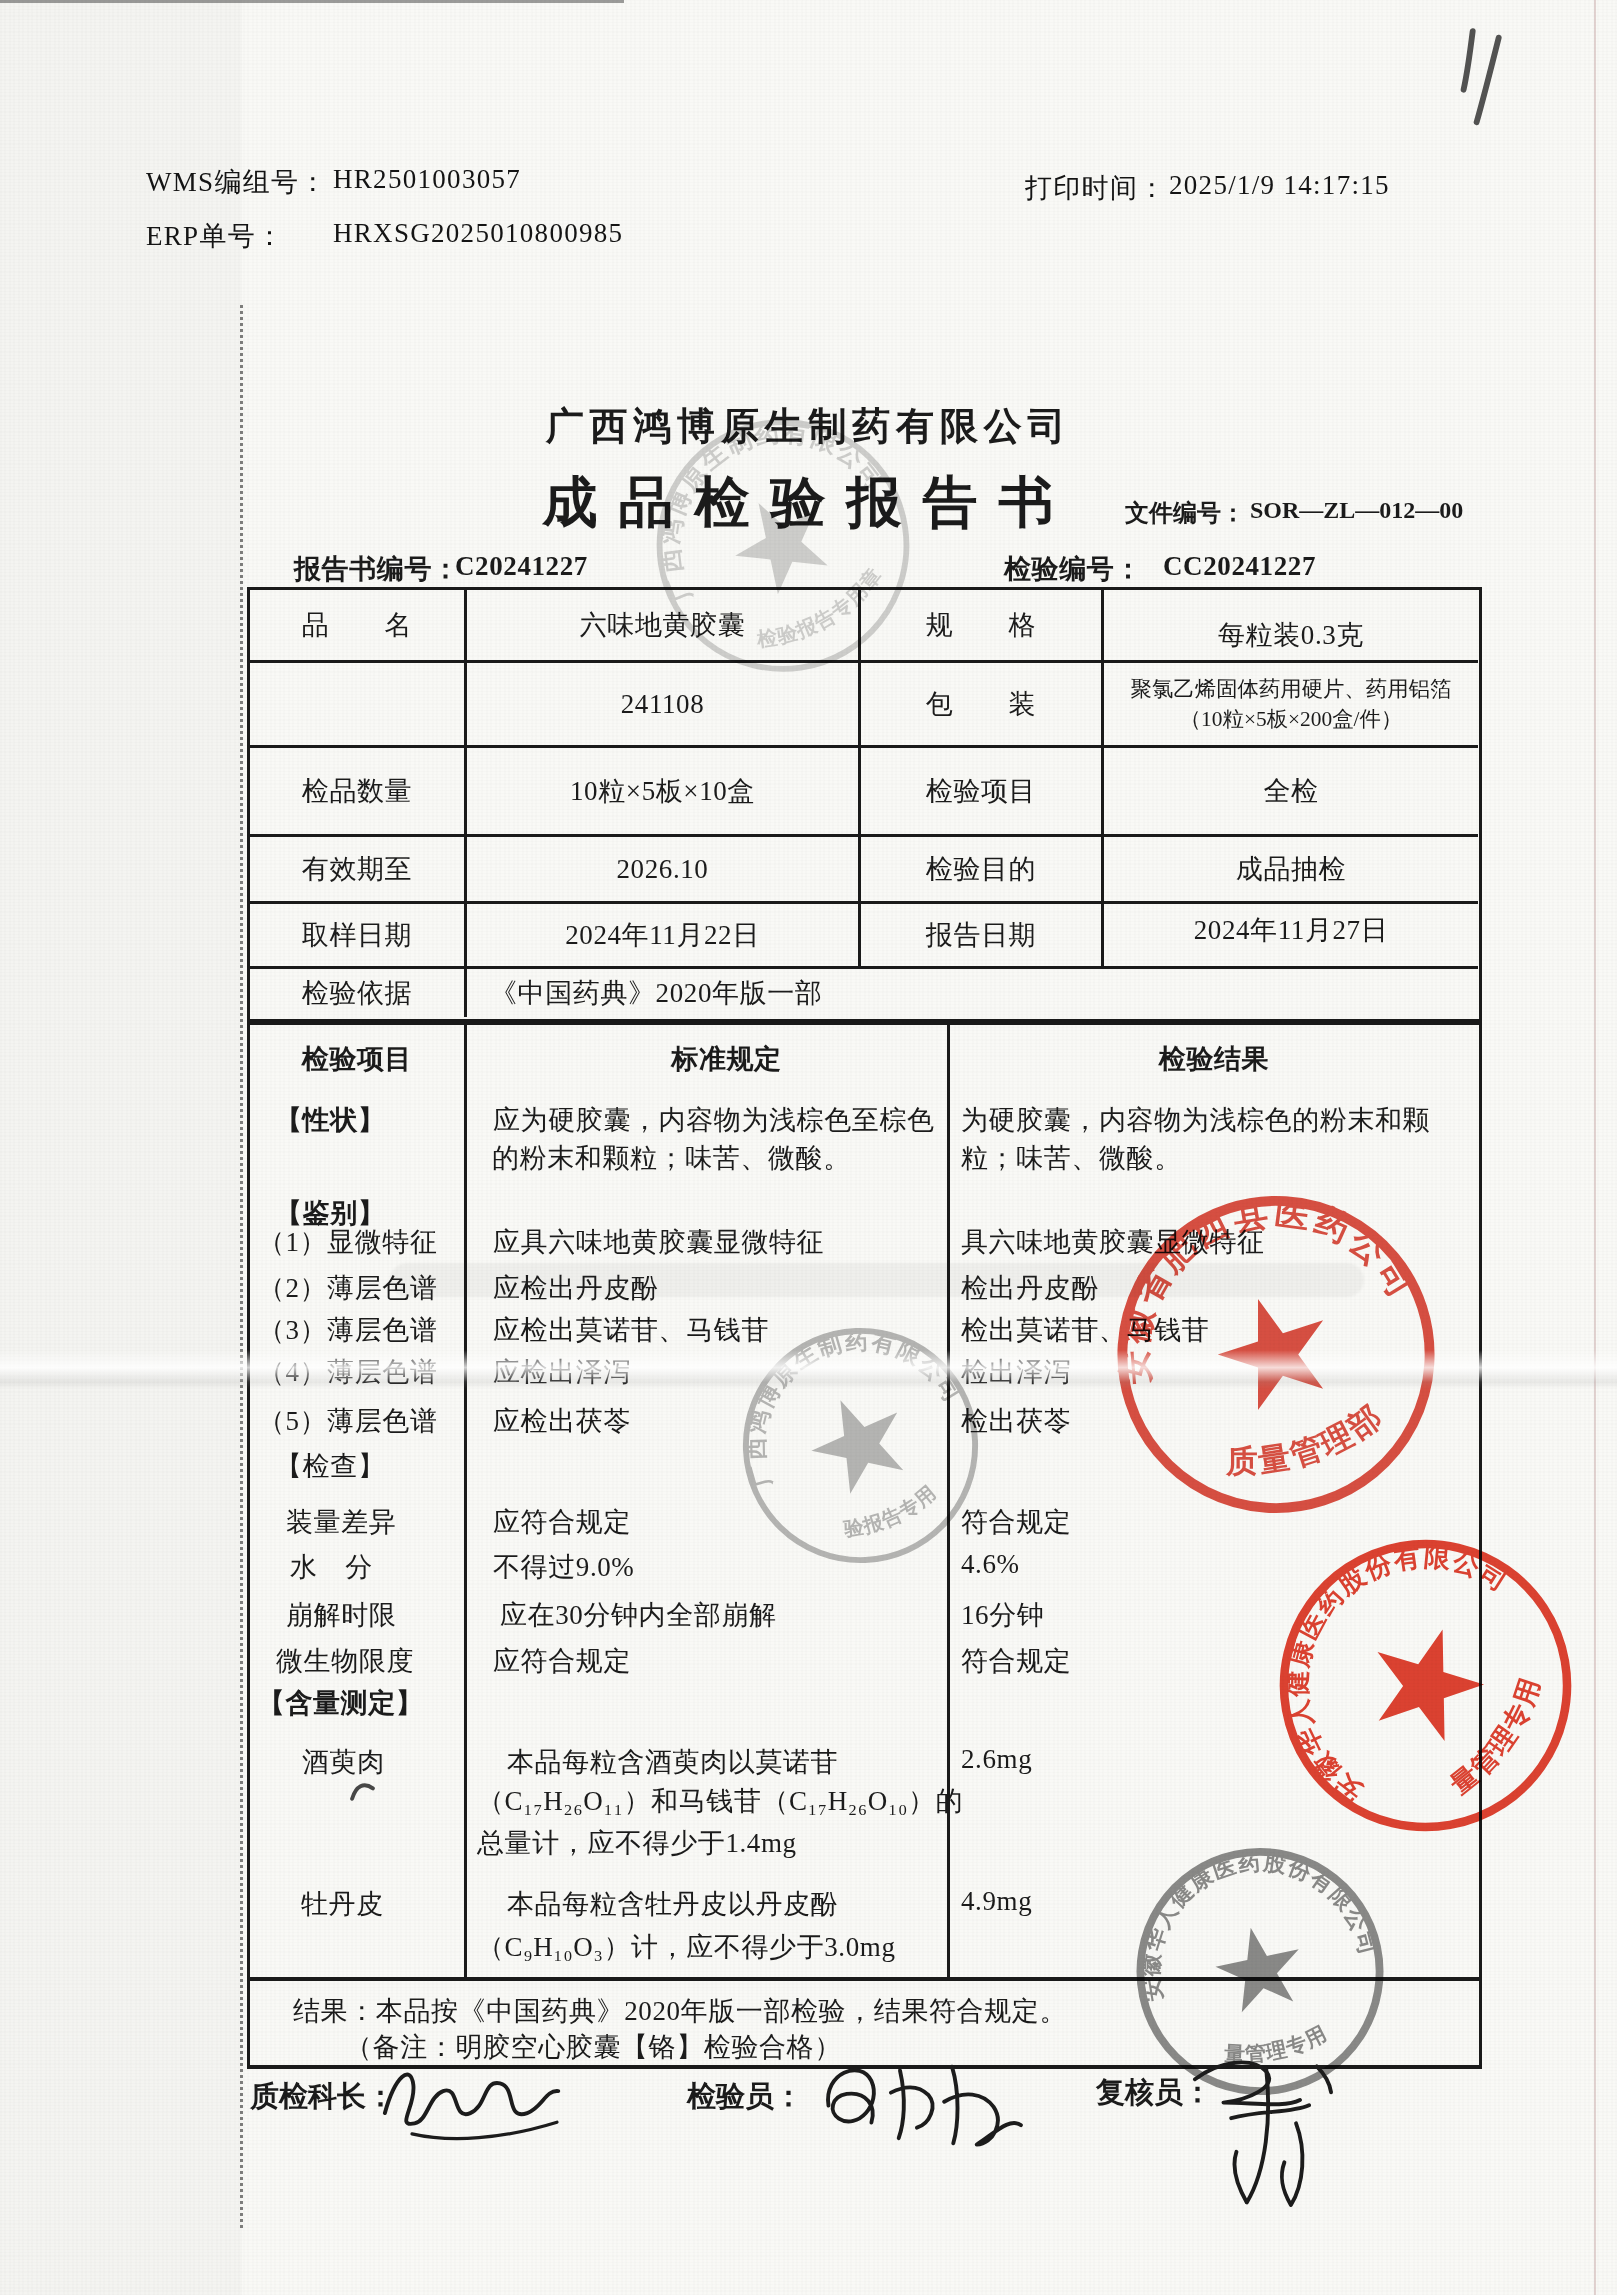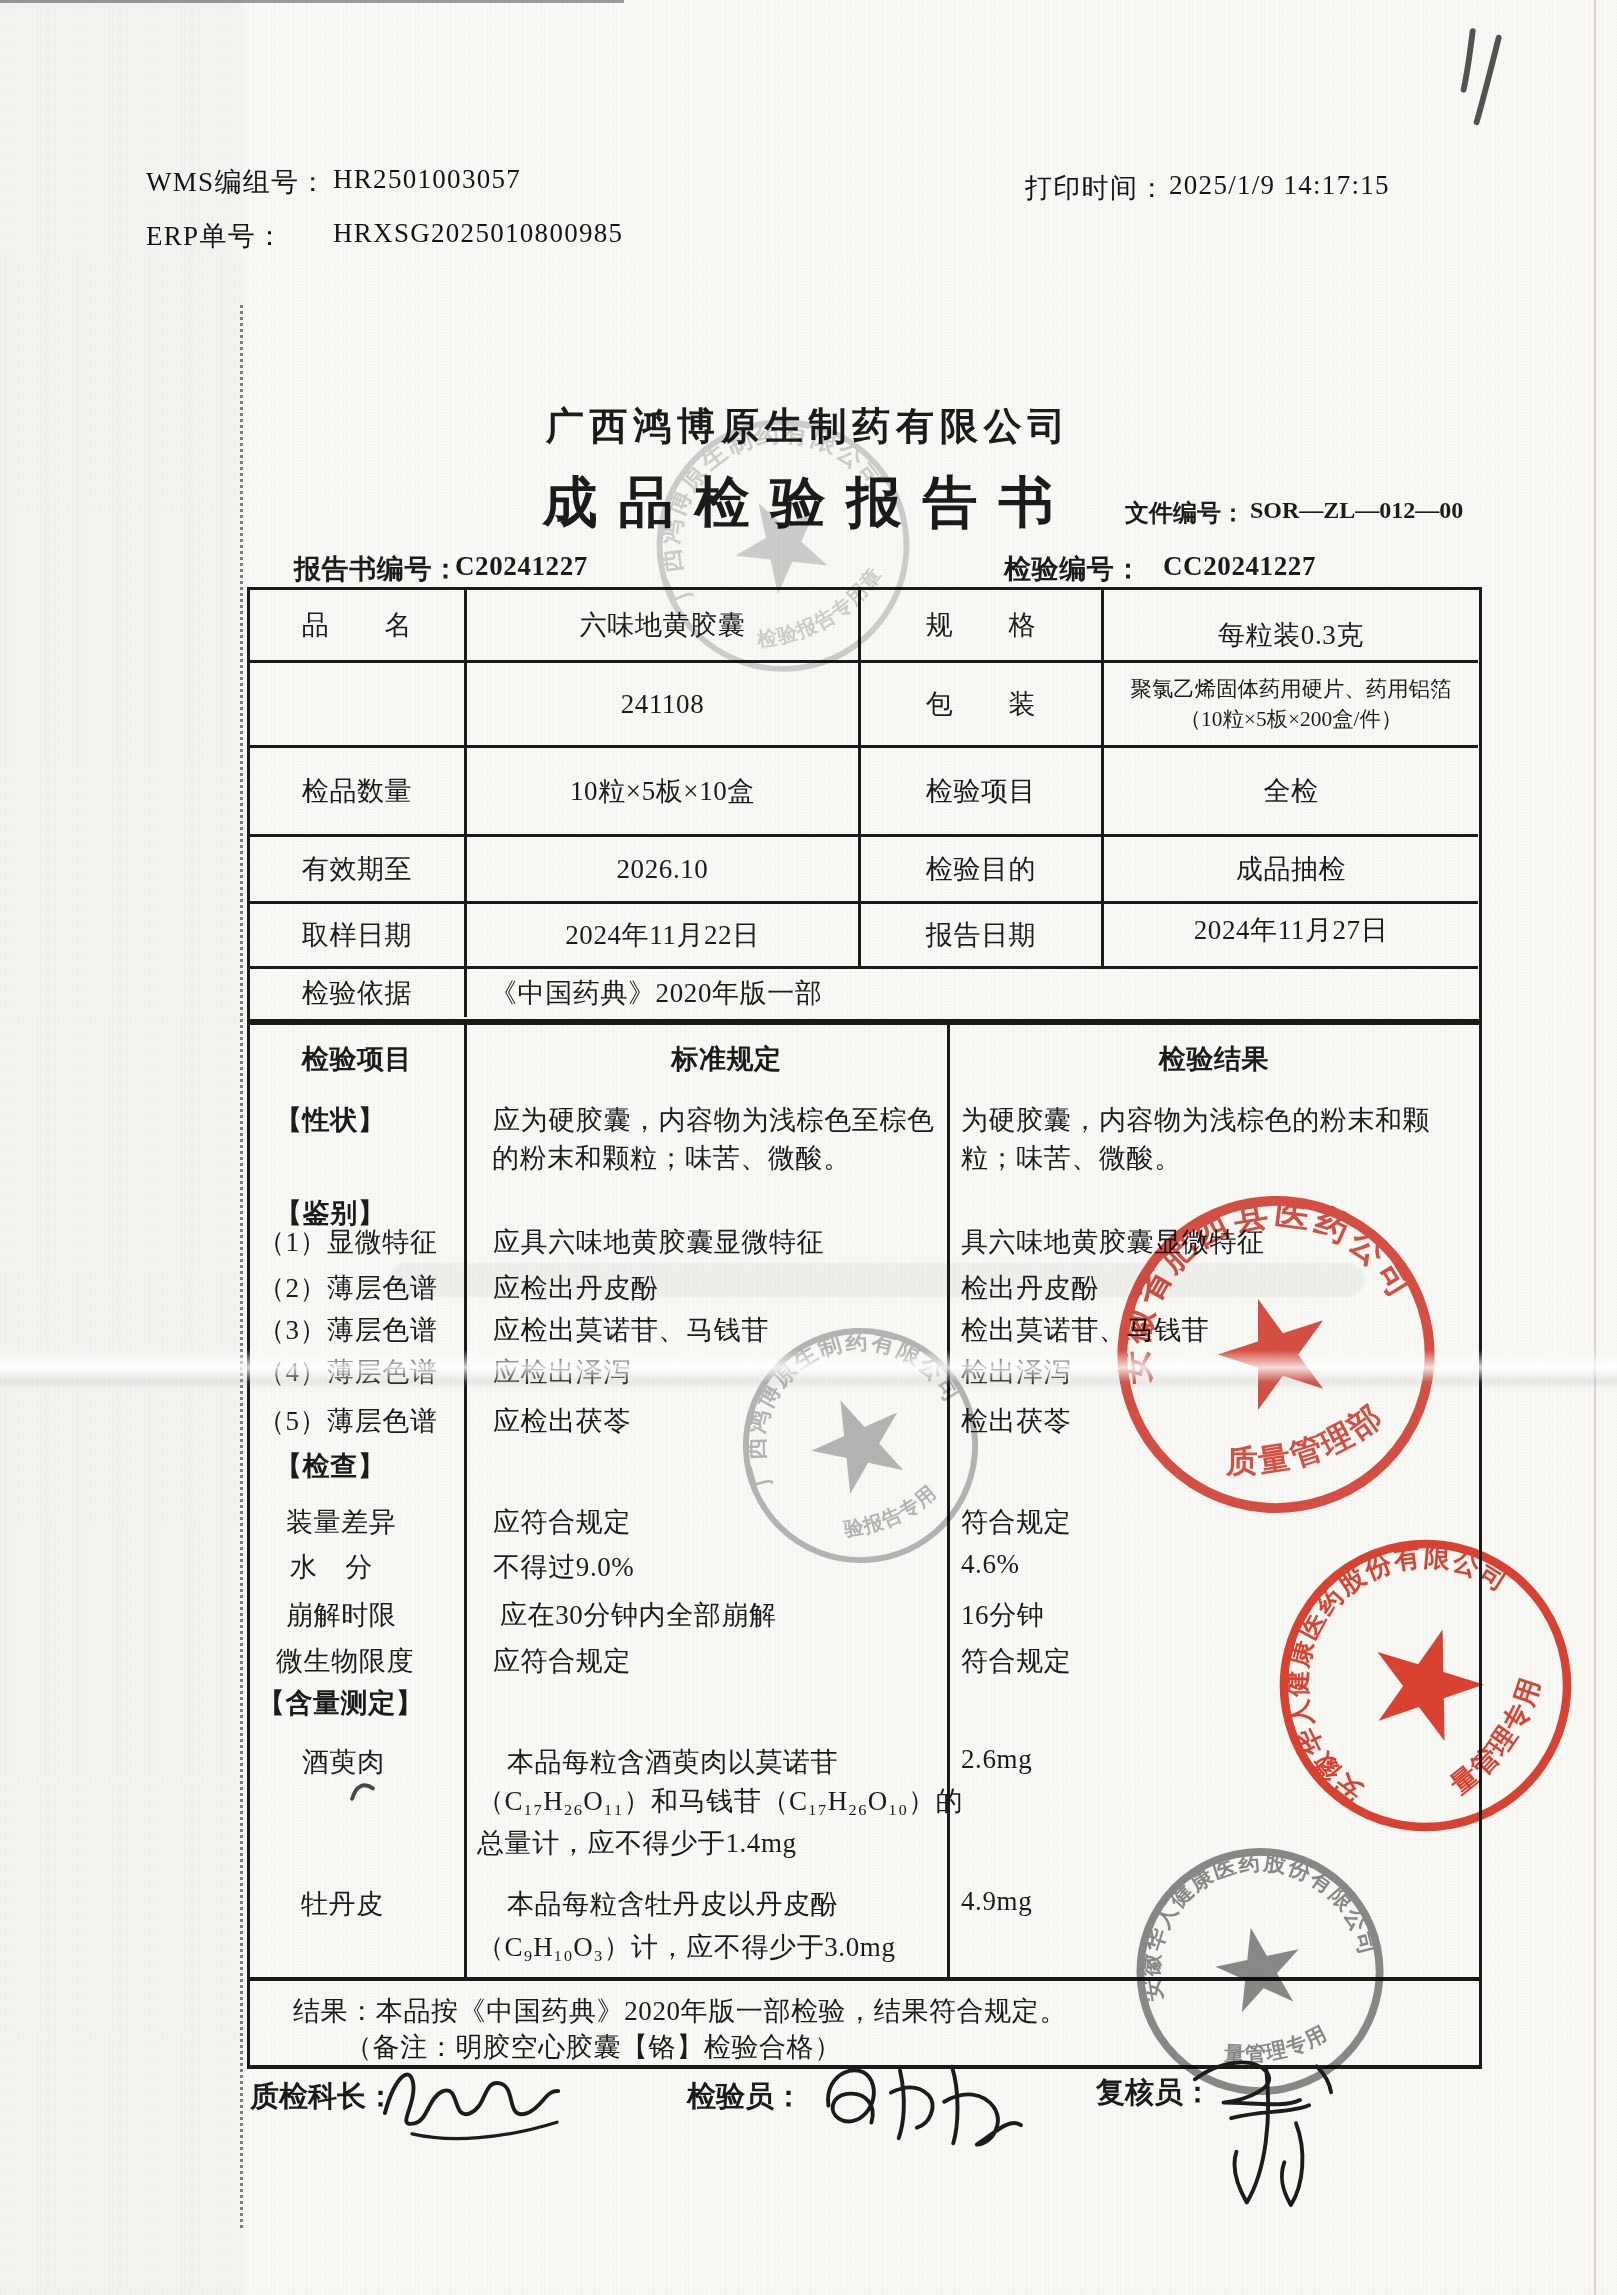--- a/index.html
+++ b/index.html
@@ -132,21 +132,21 @@
     <div class="t2" style="left:711px;top:287px;">检出莫诺苷、马钱苷</div>
 
     <div class="t2" style="left:7.8px;top:329px;">（4）薄层色谱</div>
     <div class="t2" style="left:243px;top:329px;">应检出泽泻</div>
     <div class="t2" style="left:711px;top:329px;">检出泽泻</div>
 
     <div class="t2" style="left:7.8px;top:378px;">（5）薄层色谱</div>
     <div class="t2" style="left:243px;top:378px;">应检出茯苓</div>
     <div class="t2" style="left:711px;top:378px;">检出茯苓</div>
 
-    <div class="t2" style="left:25px;top:423px;font-weight:700;">【检查】</div>
+    <div class="t2" style="left:25px;top:423px;font-weight:400;">【检查】</div>
 
     <div class="t2" style="left:36px;top:479px;">装量差异</div>
     <div class="t2" style="left:243px;top:479px;">应符合规定</div>
     <div class="t2" style="left:711px;top:479px;">符合规定</div>
 
     <div class="t2" style="left:40px;top:524px;">水　分</div>
     <div class="t2" style="left:243px;top:524px;">不得过9.0%</div>
     <div class="t2" style="left:711px;top:524px;">4.6%</div>
 
     <div class="t2" style="left:36px;top:572px;">崩解时限</div>

